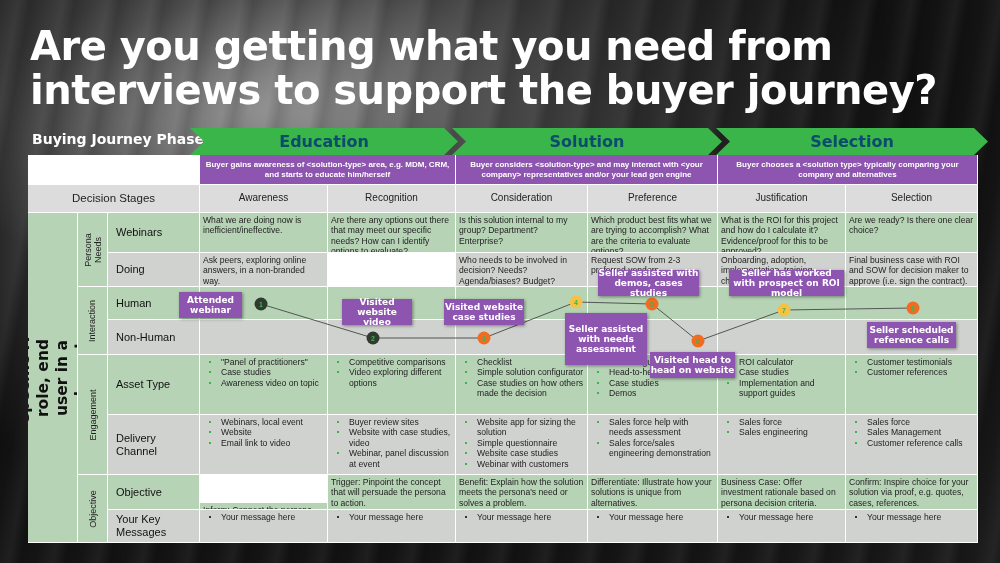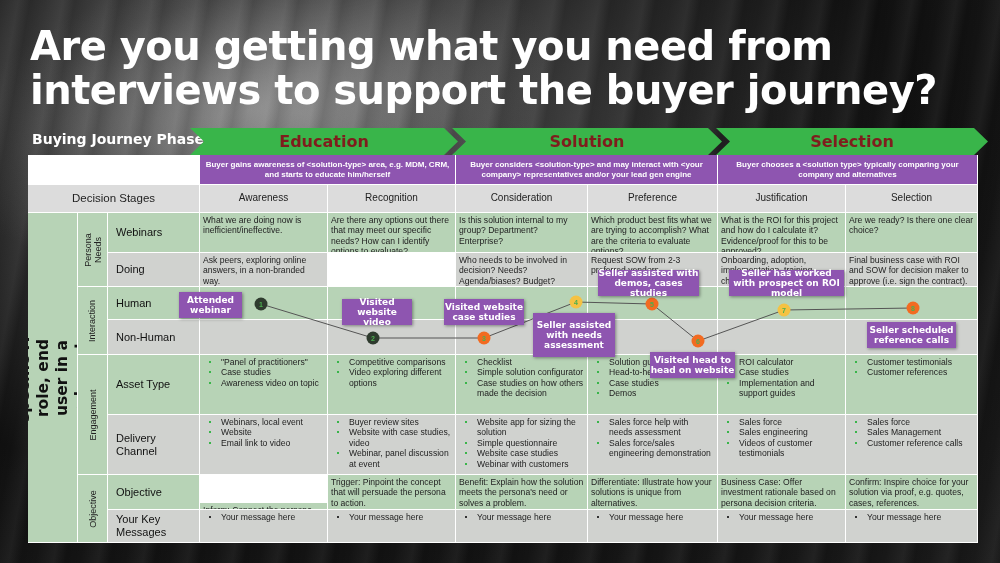--- a/index.html
+++ b/index.html
@@ -14,21 +14,21 @@
       repeating-linear-gradient(100deg, rgba(255,255,255,0.0) 0px, rgba(255,255,255,0.06) 18px, rgba(0,0,0,0.15) 30px, rgba(255,255,255,0.0) 44px);
     opacity:0.8;}
   .bg-swoosh{position:absolute;left:-60px;top:-40px;width:620px;height:300px;border-radius:50%;
     background:radial-gradient(ellipse at 50% 50%, rgba(220,220,220,0.35), rgba(120,120,120,0.1) 55%, rgba(0,0,0,0) 70%);transform:rotate(-12deg);}
   .title{position:absolute;left:30px;top:24px;width:950px;color:#fff;font-weight:bold;
     font-size:40px;line-height:44px;letter-spacing:-0.5px;font-family:"DejaVu Sans",sans-serif;}
   .title span{display:block;}
 
   .phase-label{position:absolute;left:32px;top:131px;color:#fff;font-weight:bold;font-size:14px;
     font-family:"DejaVu Sans",sans-serif;}
-  .chev{position:absolute;top:128px;height:27px;background:#39b54a;color:#7f1d1d;font-weight:bold;
+  .chev{position:absolute;top:128px;height:27px;background:#39b54a;color:#0c4a6e;font-weight:bold;
     font-size:16px;display:flex;align-items:center;justify-content:center;
     font-family:"DejaVu Sans",sans-serif;
     clip-path:polygon(0 0, calc(100% - 14px) 0, 100% 50%, calc(100% - 14px) 100%, 0 100%, 14px 50%);}
   .chev.first{clip-path:polygon(0 0, calc(100% - 14px) 0, 100% 50%, calc(100% - 14px) 100%, 0 100%, 14px 50%);}
 
   .grid{position:absolute;left:28px;top:155px;width:950px;height:388px;
     display:grid;
     grid-template-columns:50px 30px 92px 128px 128px 132px 130px 128px 132px;
     grid-template-rows:30px 28px 40px 34px 33px 35px 60px 60px 35px 33px;
     gap:0;background:#fff;}
@@ -207,21 +207,20 @@
   <div class="cell gray" style="grid-column:7;grid-row:8;">
       <ul>
     <li>Sales force help with needs assessment</li>
     <li>Sales force/sales engineering demonstration</li>
       </ul>
     </div>
   <div class="cell gray" style="grid-column:8;grid-row:8;">
       <ul>
     <li>Sales force</li>
     <li>Sales engineering</li>
-    <li>Videos of customer testimonials</li>
       </ul>
     </div>
   <div class="cell gray" style="grid-column:9;grid-row:8;">
       <ul>
     <li>Sales force</li>
     <li>Sales Management</li>
     <li>Customer reference calls</li>
       </ul>
     </div>
 
@@ -277,19 +276,19 @@
       <div class="dot" style="left: 576px; top: 302px; background: rgb(245, 194, 66);">4</div>
       <div class="dot" style="left: 652px; top: 304px; background: rgb(242, 107, 33);">5</div>
       <div class="dot" style="left: 698px; top: 341px; background: rgb(242, 107, 33);">6</div>
       <div class="dot" style="left: 784px; top: 310px; background: rgb(245, 194, 66);">7</div>
       <div class="dot" style="left: 913px; top: 308px; background: rgb(242, 107, 33);">8</div>
     </div>
   <div id="callouts">
       <div class="tag" style="left: 179px; top: 292px; width: 63px; height: 26px;">Attended webinar</div>
       <div class="tag" style="left: 342px; top: 299px; width: 70px; height: 26px;">Visited website video</div>
       <div class="tag" style="left: 444px; top: 299px; width: 80px; height: 26px;">Visited website case studies</div>
-      <div class="tag" style="left: 533px; top: 313px; width: 82px; height: 44px;">Seller assisted with needs assessment</div>
+      <div class="tag" style="left: 565px; top: 313px; width: 82px; height: 52px;">Seller assisted with needs assessment</div>
       <div class="tag" style="left: 598px; top: 270px; width: 101px; height: 26px;">Seller assisted with demos, cases studies</div>
       <div class="tag" style="left: 650px; top: 352px; width: 85px; height: 26px;">Visited head to head on website</div>
       <div class="tag" style="left: 729px; top: 270px; width: 115px; height: 26px;">Seller has worked with prospect on ROI model</div>
       <div class="tag" style="left: 867px; top: 322px; width: 89px; height: 26px;">Seller scheduled reference calls</div>
     </div>
 </div>
 
 </body></html>

